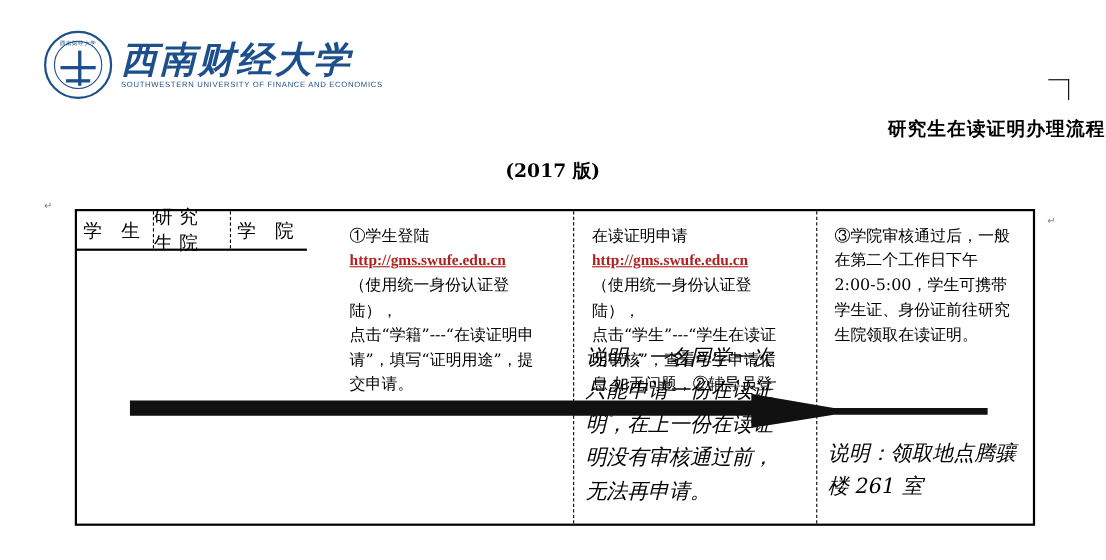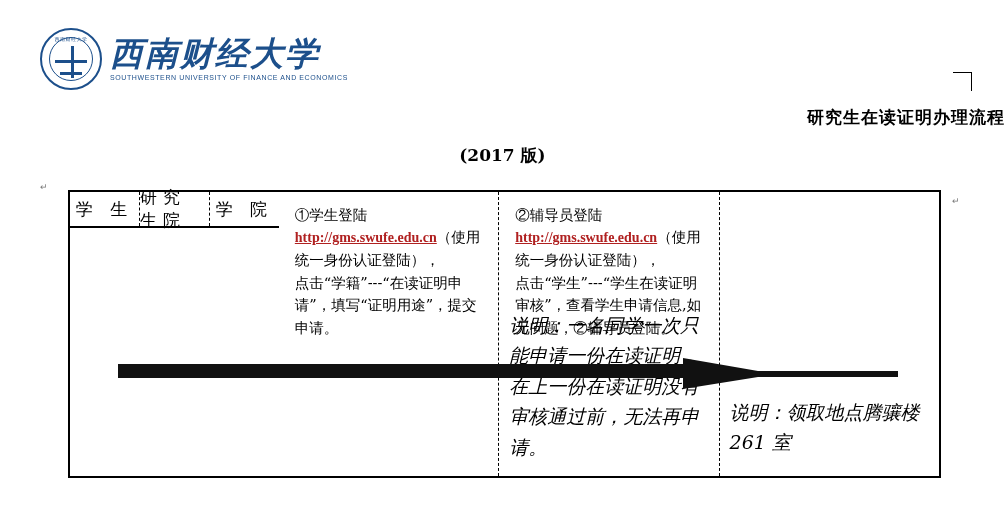--- a/index.html
+++ b/index.html
@@ -169,20 +169,21 @@
 
   .body-row {
     display: flex;
     flex: 1;
   }
   .body-cell {
     flex: 1;
     position: relative;
     padding: 12px 10px 0 16px;
     box-sizing: border-box;
+    margin-left: 23px;
   }
   .body-cell + .body-cell { border-left: 1px dashed #000; }
 
   .cell-text {
     font-family: "DejaVu Serif", serif;
     font-size: 14.5px;
     line-height: 1.55;
     white-space: pre-wrap;
   }
   .link-text {
@@ -247,26 +248,27 @@
   </div>
 
   <div class="body-row">
 
     <div class="body-cell">
       <div class="cell-text"><span>①学生登陆 </span><span class="link-text">http://gms.swufe.edu.cn</span><span>（使用统一身份认证登陆），
 点击“学籍”---“在读证明申请”，填写“证明用途”，提交申请。</span></div>
     </div>
 
     <div class="body-cell">
-      <div class="cell-text"><span>②辅导员登陆 </span><span class="link-text">http://gms.swufe.edu.cn</span><span>（使用统一身份认证登陆），
+      <div class="cell-text"><span>在读证明申请 </span><span class="link-text">http://gms.swufe.edu.cn</span><span>（使用统一身份认证登陆），
 点击“学生”---“学生在读证明审核”，查看学生申请信息,如无问题，②辅导员登陆。</span></div>
       <div class="note-text">说明：一名同学一次只能申请一份在读证明，在上一份在读证明没有审核通过前，无法再申请。</div>
     </div>
 
     <div class="body-cell">
+      <div class="cell-text">③学院审核通过后，一般在第二个工作日下午 2:00-5:00，学生可携带学生证、身份证前往研究生院领取在读证明。</div>
       <div class="note-text single">说明：领取地点腾骧楼 261 室</div>
     </div>
 
   </div>
 </div>
 
 <div class="arrow-wrap">
   <svg width="780" height="32" viewBox="0 0 780 32">
     <polygon points="0,6 565,6 565,0 640,13 780,13 780,19 640,19 565,31 565,20 0,20" fill="#111111"></polygon>
   </svg>

